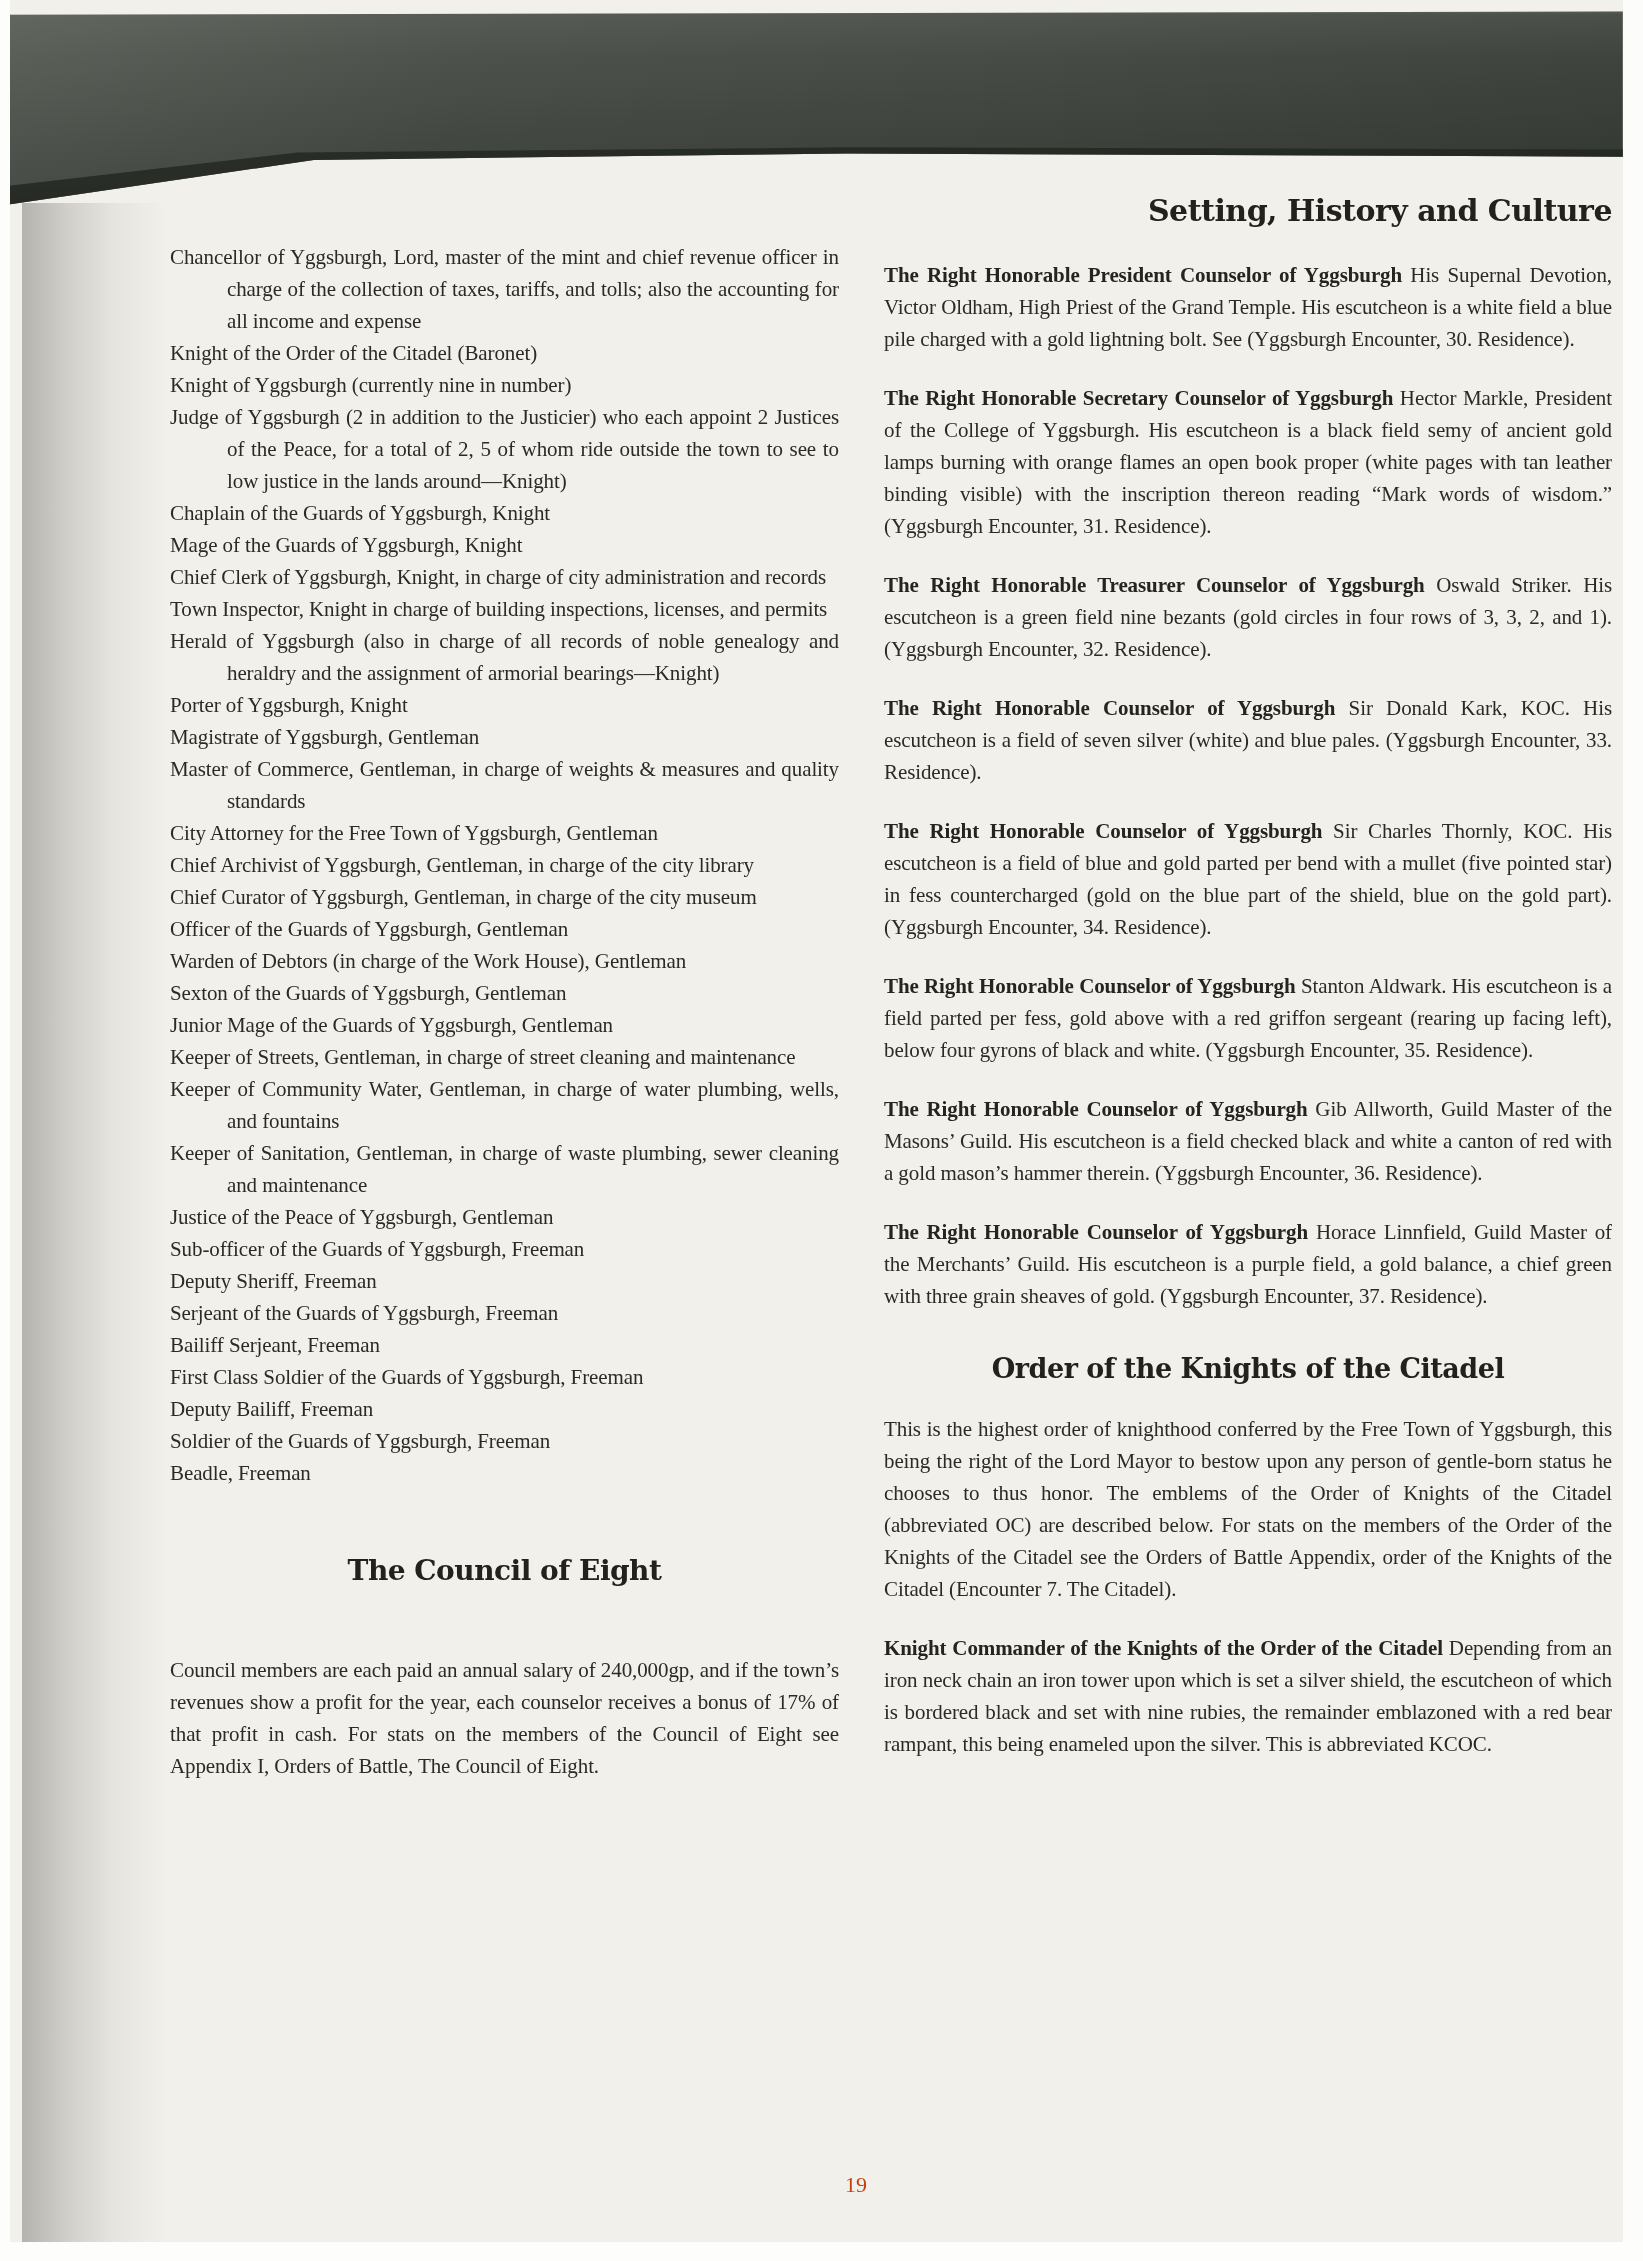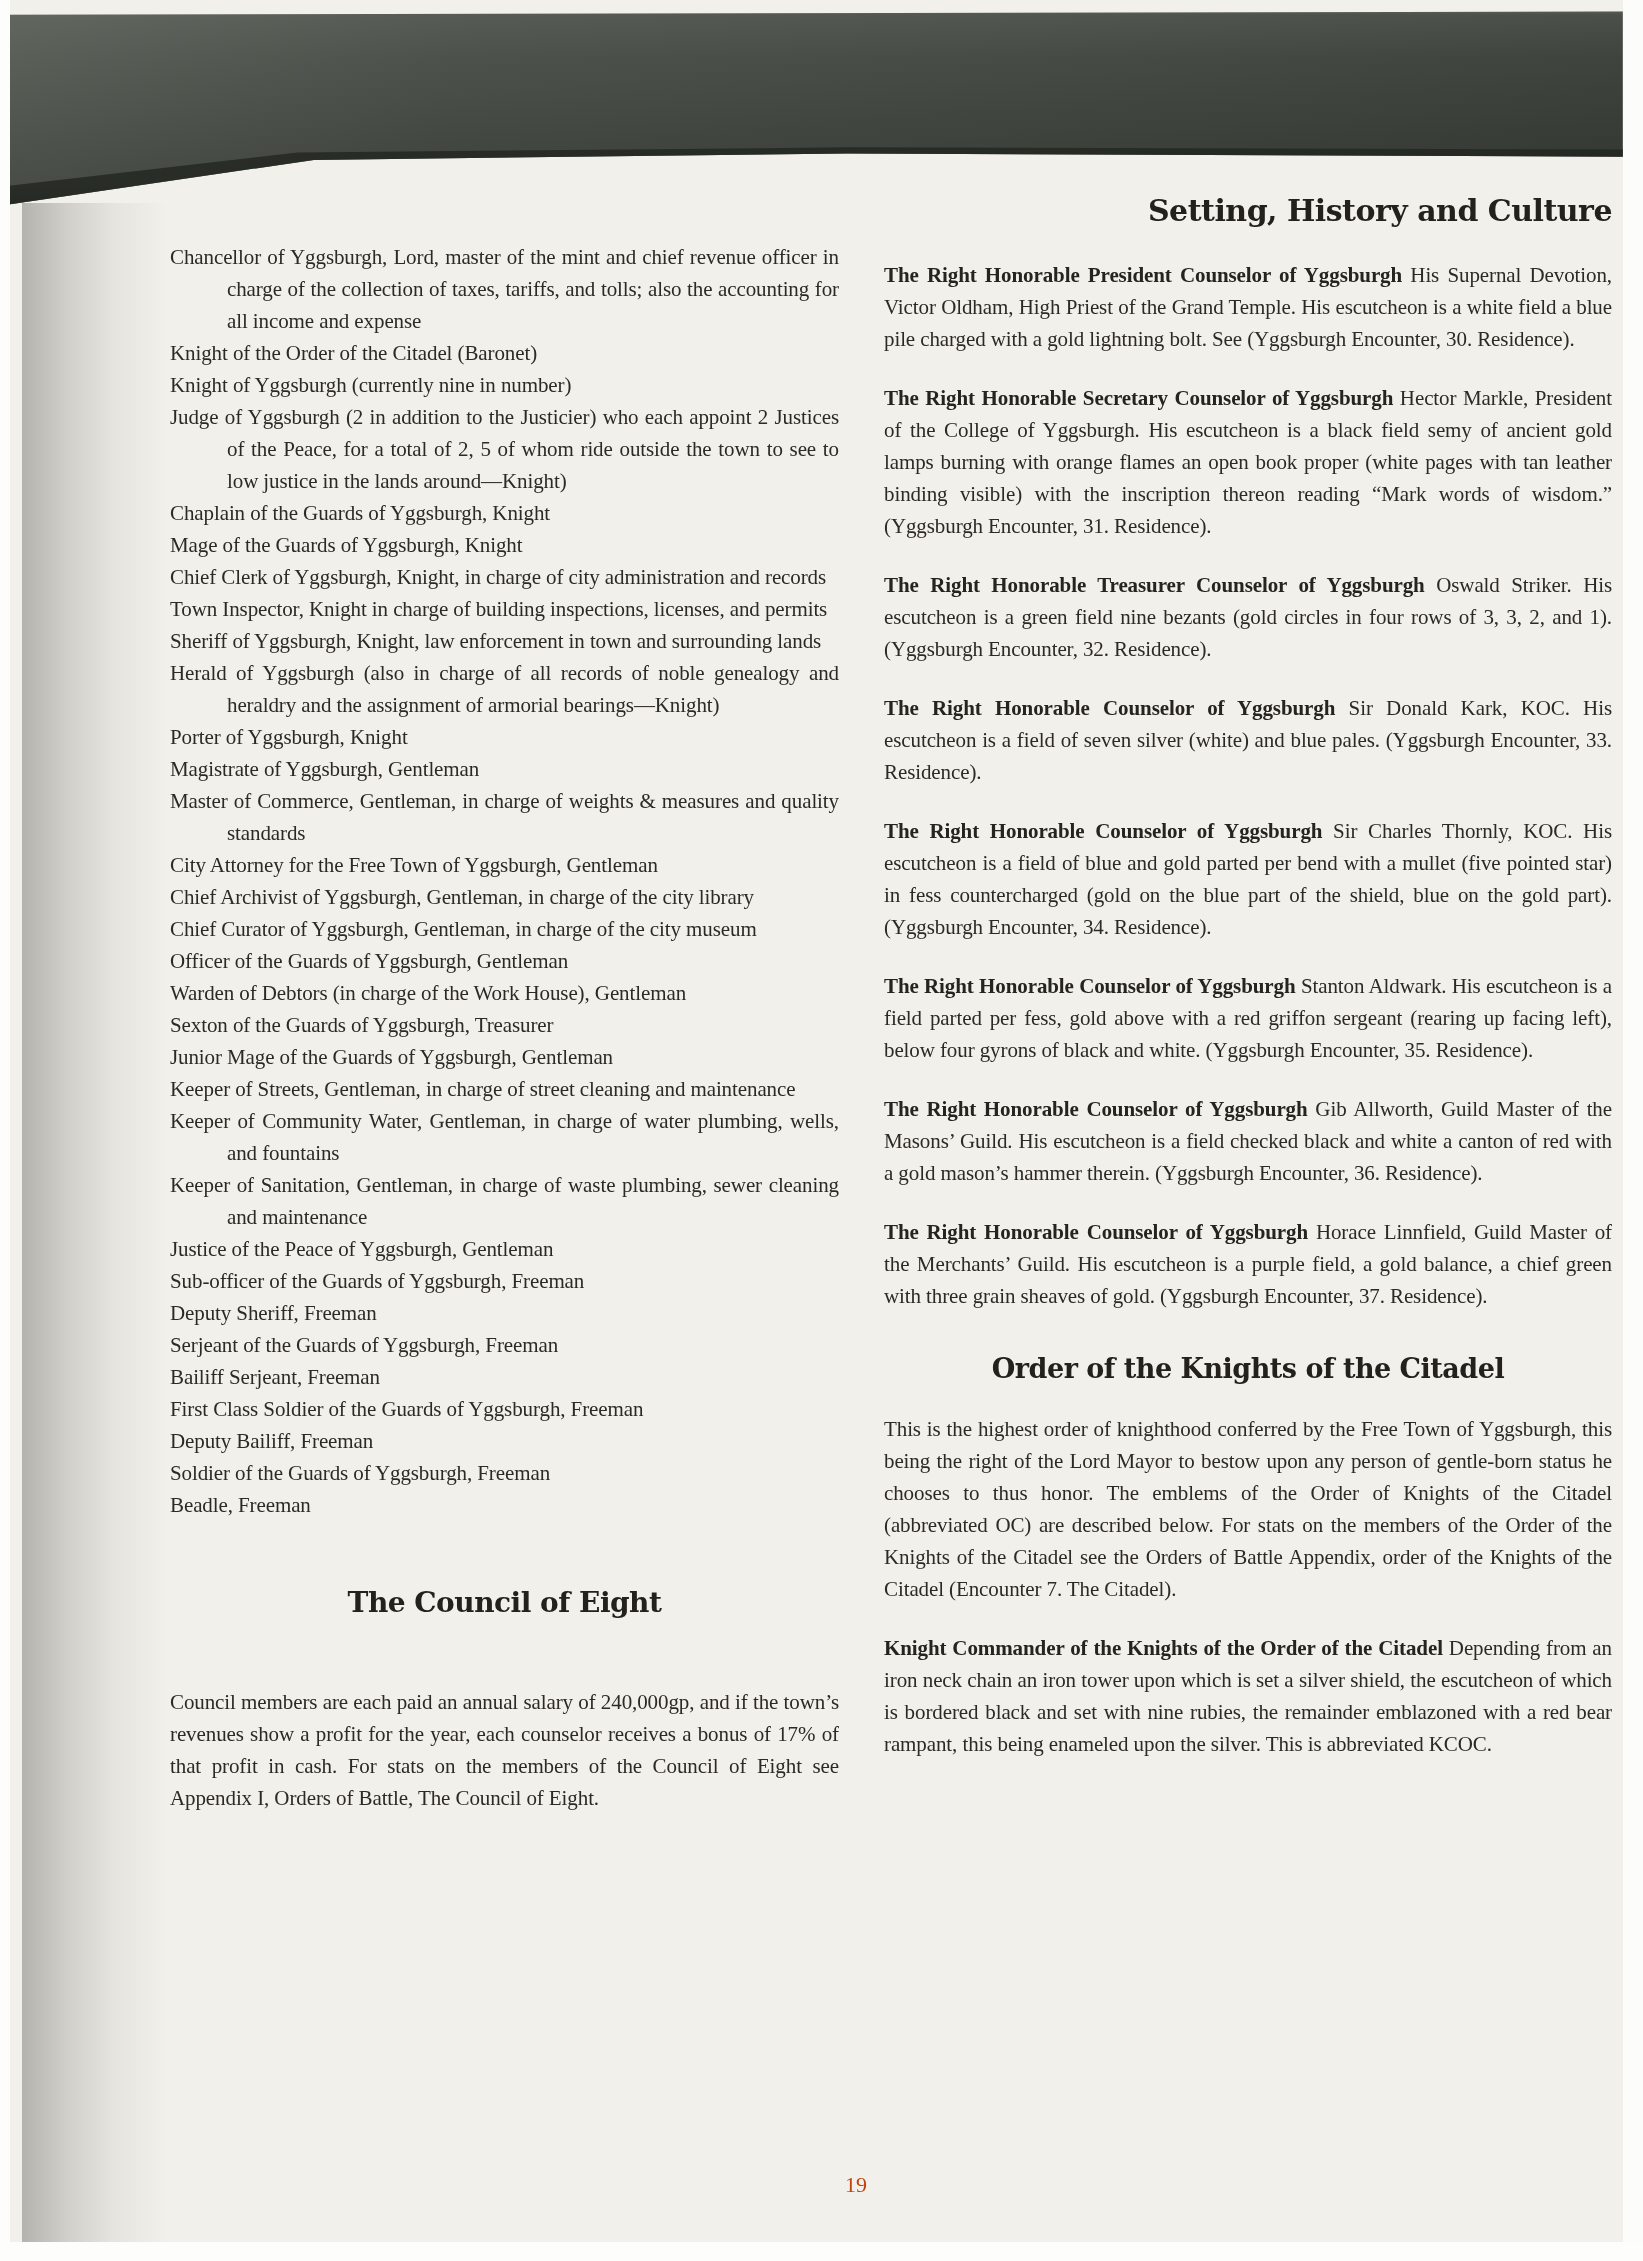--- a/index.html
+++ b/index.html
@@ -79,31 +79,30 @@
   <div class="col-left ink body-text">
     <ul class="offices">
         <li>Chancellor of Yggsburgh, Lord, master of the mint and chief revenue officer in charge of the collection of taxes, tariffs, and tolls; also the accounting for all income and expense</li>
         <li>Knight of the Order of the Citadel (Baronet)</li>
         <li>Knight of Yggsburgh (currently nine in number)</li>
         <li>Judge of Yggsburgh (2 in addition to the Justicier) who each appoint 2 Justices of the Peace, for a total of 2, 5 of whom ride outside the town to see to low justice in the lands around—Knight)</li>
         <li>Chaplain of the Guards of Yggsburgh, Knight</li>
         <li>Mage of the Guards of Yggsburgh, Knight</li>
         <li>Chief Clerk of Yggsburgh, Knight, in charge of city administration and records</li>
         <li>Town Inspector, Knight in charge of building inspections, licenses, and permits</li>
-        <li>Sheriff of Yggsburgh, Knight, law enforcement in town and surrounding lands</li>
         <li>Herald of Yggsburgh (also in charge of all records of noble genealogy and heraldry and the assignment of armorial bearings—Knight)</li>
         <li>Porter of Yggsburgh, Knight</li>
         <li>Magistrate of Yggsburgh, Gentleman</li>
         <li>Master of Commerce, Gentleman, in charge of weights &amp; measures and quality standards</li>
         <li>City Attorney for the Free Town of Yggsburgh, Gentleman</li>
         <li>Chief Archivist of Yggsburgh, Gentleman, in charge of the city library</li>
         <li>Chief Curator of Yggsburgh, Gentleman, in charge of the city museum</li>
         <li>Officer of the Guards of Yggsburgh, Gentleman</li>
         <li>Warden of Debtors (in charge of the Work House), Gentleman</li>
-        <li>Sexton of the Guards of Yggsburgh, Treasurer</li>
+        <li>Sexton of the Guards of Yggsburgh, Gentleman</li>
         <li>Junior Mage of the Guards of Yggsburgh, Gentleman</li>
         <li>Keeper of Streets, Gentleman, in charge of street cleaning and maintenance</li>
         <li>Keeper of Community Water, Gentleman, in charge of water plumbing, wells, and fountains</li>
         <li>Keeper of Sanitation, Gentleman, in charge of waste plumbing, sewer cleaning and maintenance</li>
         <li>Justice of the Peace of Yggsburgh, Gentleman</li>
         <li>Sub-officer of the Guards of Yggsburgh, Freeman</li>
         <li>Deputy Sheriff, Freeman</li>
         <li>Serjeant of the Guards of Yggsburgh, Freeman</li>
         <li>Bailiff Serjeant, Freeman</li>
         <li>First Class Soldier of the Guards of Yggsburgh, Freeman</li>

